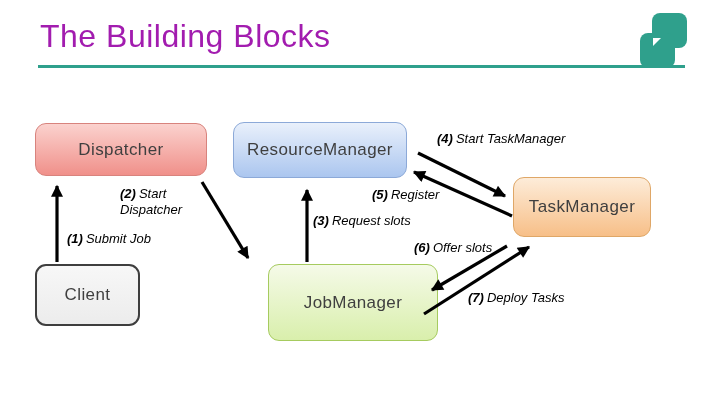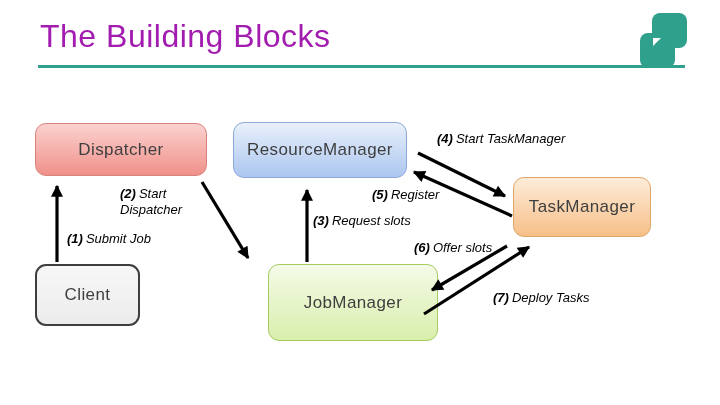--- a/index.html
+++ b/index.html
@@ -120,21 +120,21 @@
     width: 105px;
     white-space: normal;
     line-height: 1.25;
   }
   .el-1 { left: 67px;  top: 231px; }
   .el-2 { left: 120px; top: 186px; }
   .el-3 { left: 313px; top: 213px; }
   .el-4 { left: 437px; top: 131px; }
   .el-5 { left: 372px; top: 187px; }
   .el-6 { left: 390px; top: 240px; margin-left: 24px; }
-  .el-7 { left: 468px; top: 290px; margin-left: 25px; }
+  .el-7 { left: 468px; top: 290px; }
 </style>
 </head>
 <body>
 
 <div class="slide">
 
   <h1 class="slide-title">The Building Blocks</h1>
   <div class="title-underline" style="background: rgb(47, 160, 140);"></div>
   <div class="logo-square back" style="background: rgb(47, 160, 140);"></div>
   <div class="logo-square front" style="background: rgb(47, 160, 140);"></div>

